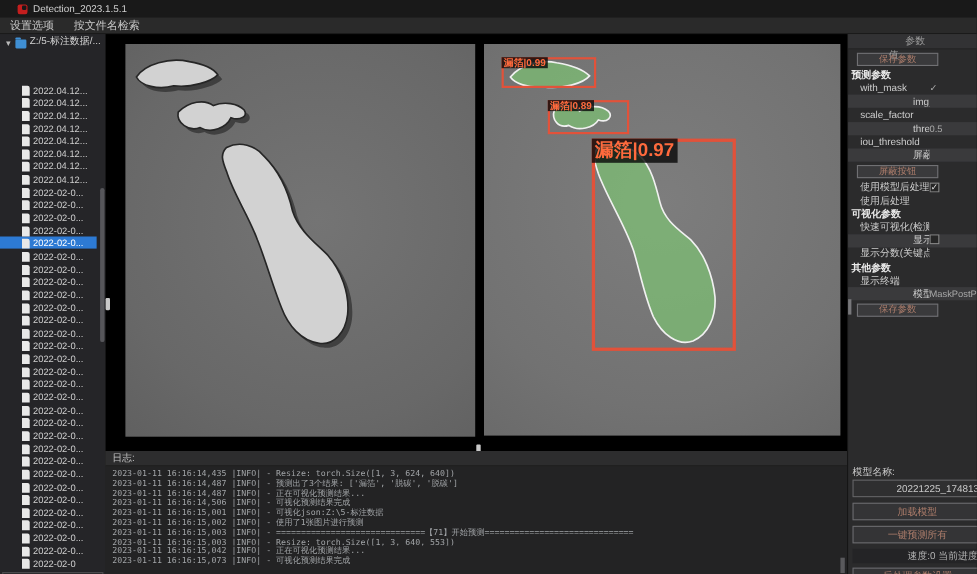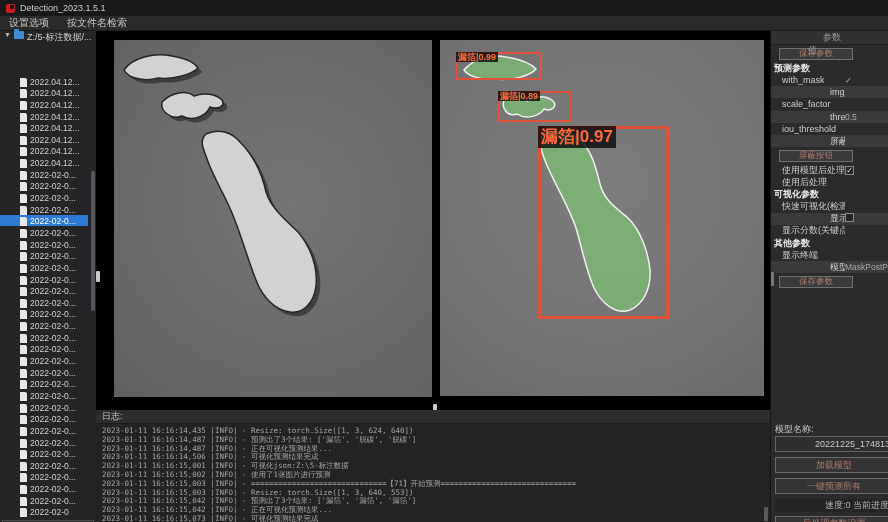--- a/index.html
+++ b/index.html
@@ -2,31 +2,31 @@
 <html><head>
 <meta charset="utf-8">
 <style>
   * { margin:0; padding:0; box-sizing:border-box; }
   html,body { width:888px; height:522px; overflow:hidden; background:#1b1b1b;
     font-family:"Liberation Sans","DejaVu Sans",sans-serif; }
   #app { position:relative; width:888px; height:522px; background:#222; }
 
   
   #titlebar { position:absolute; left:0; top:0; width:888px; height:16px; background:#191919;
-    display:flex; align-items:center; gap:5px; padding-left:6px; }
+    display:flex; align-items:center; gap:5px; padding-left:16px; }
   #app-icon { width:9px; height:9px; background:#c41e1e; border-radius:2px; position:relative; }
   #app-icon:after { content:""; position:absolute; right:1px; top:1px; width:4px; height:4px; background:#191919; border-radius:1px; }
   #title-text { font-size:9px; color:#cfcfcf; }
   #menubar { position:absolute; left:0; top:16px; width:888px; height:15px; background:#2a2a2a;
     display:flex; align-items:center; gap:18px; padding-left:9px; border-bottom:1px solid #1a1a1a; }
   .menu-item { font-size:10px; color:#c8c8c8; cursor:default; }
 
   
   #sidebar { position:absolute; left:0; top:31px; width:96px; height:491px; background:#252528; }
-  #tree-root { display:flex; align-items:flex-start; gap:3px; height:13px; padding-left:4px; }
+  #tree-root { display:flex; align-items:flex-end; gap:3px; height:13px; padding-left:4px; }
   .tw-arrow { color:#bbb; font-size:7px; width:7px; }
   .folder-ic { width:10px; height:8px; background:#3f8fd4; border-radius:1px; position:relative; flex:none; }
   .folder-ic:before { content:""; position:absolute; left:0; top:-2px; width:5px; height:2px; background:#3f8fd4; border-radius:1px 1px 0 0; }
   #tree-root-label { font-size:9px; color:#d5d5d5; white-space:nowrap; overflow:hidden; }
   #tree { position:absolute; left:0; top:44px; width:88px; height:444px; overflow:hidden; }
   .tree-item { display:flex; align-items:flex-end; gap:3px; height:11.65px; padding-left:20px; white-space:nowrap; }
   .tree-item.sel { background:#2d7ad4; }
   .file-ic { width:7px; height:9px; background:#e8e8e8; flex:none; border-radius:0 2px 0 0; }
   .tree-label { font-size:8.5px; color:#cfcfcf; }
   .tree-item.sel .tree-label { color:#fff; }
@@ -304,21 +304,20 @@
     </div>
     <div id="log-lines">
         <div class="log-line">2023-01-11 16:16:14,435 |INFO| - Resize: torch.Size([1, 3, 624, 640])</div>
         <div class="log-line">2023-01-11 16:16:14,487 |INFO| - 预测出了3个结果: ['漏箔', '脱碳', '脱碳']</div>
         <div class="log-line">2023-01-11 16:16:14,487 |INFO| - 正在可视化预测结果...</div>
         <div class="log-line">2023-01-11 16:16:14,506 |INFO| - 可视化预测结果完成</div>
         <div class="log-line">2023-01-11 16:16:15,001 |INFO| - 可视化json:Z:\5-标注数据</div>
         <div class="log-line">2023-01-11 16:16:15,002 |INFO| - 使用了1张图片进行预测</div>
         <div class="log-line">2023-01-11 16:16:15,003 |INFO| - ==============================【71】开始预测==============================</div>
         <div class="log-line">2023-01-11 16:16:15,003 |INFO| - Resize: torch.Size([1, 3, 640, 553])</div>
-        <div class="log-line">2023-01-11 16:16:15,042 |INFO| - 预测出了3个结果: ['漏箔', '漏箔', '漏箔']</div>
         <div class="log-line">2023-01-11 16:16:15,042 |INFO| - 正在可视化预测结果...</div>
         <div class="log-line">2023-01-11 16:16:15,073 |INFO| - 可视化预测结果完成</div>
       </div>
     <div id="log-scroll"></div>
   </div>
 
   <div id="rpanel">
     <div id="param-head">
       <span class="ph1">参数</span>
       <span class="ph2">值</span>

